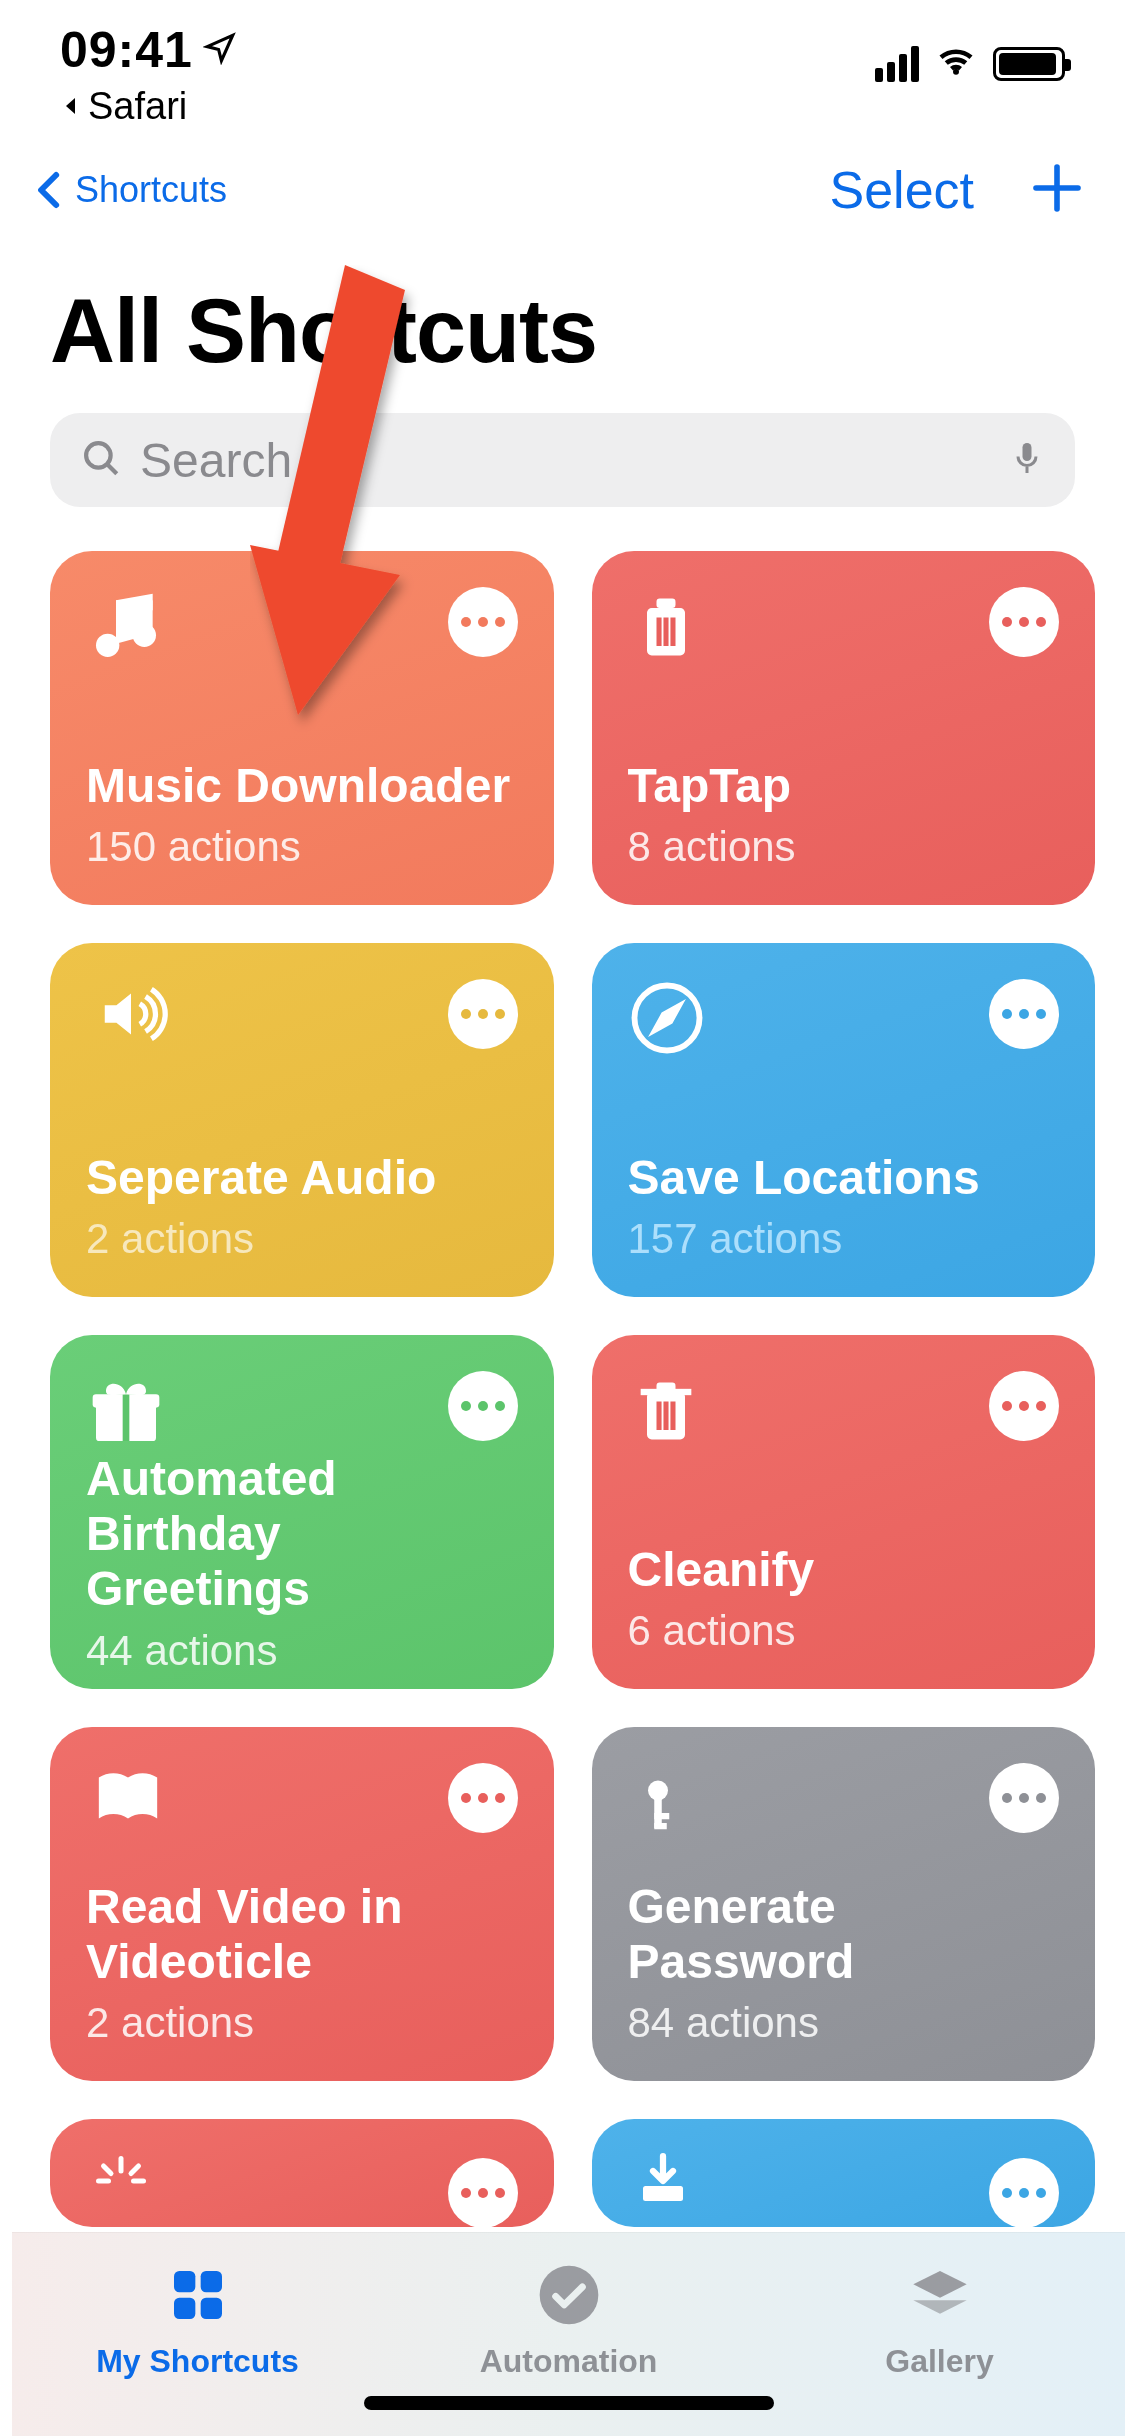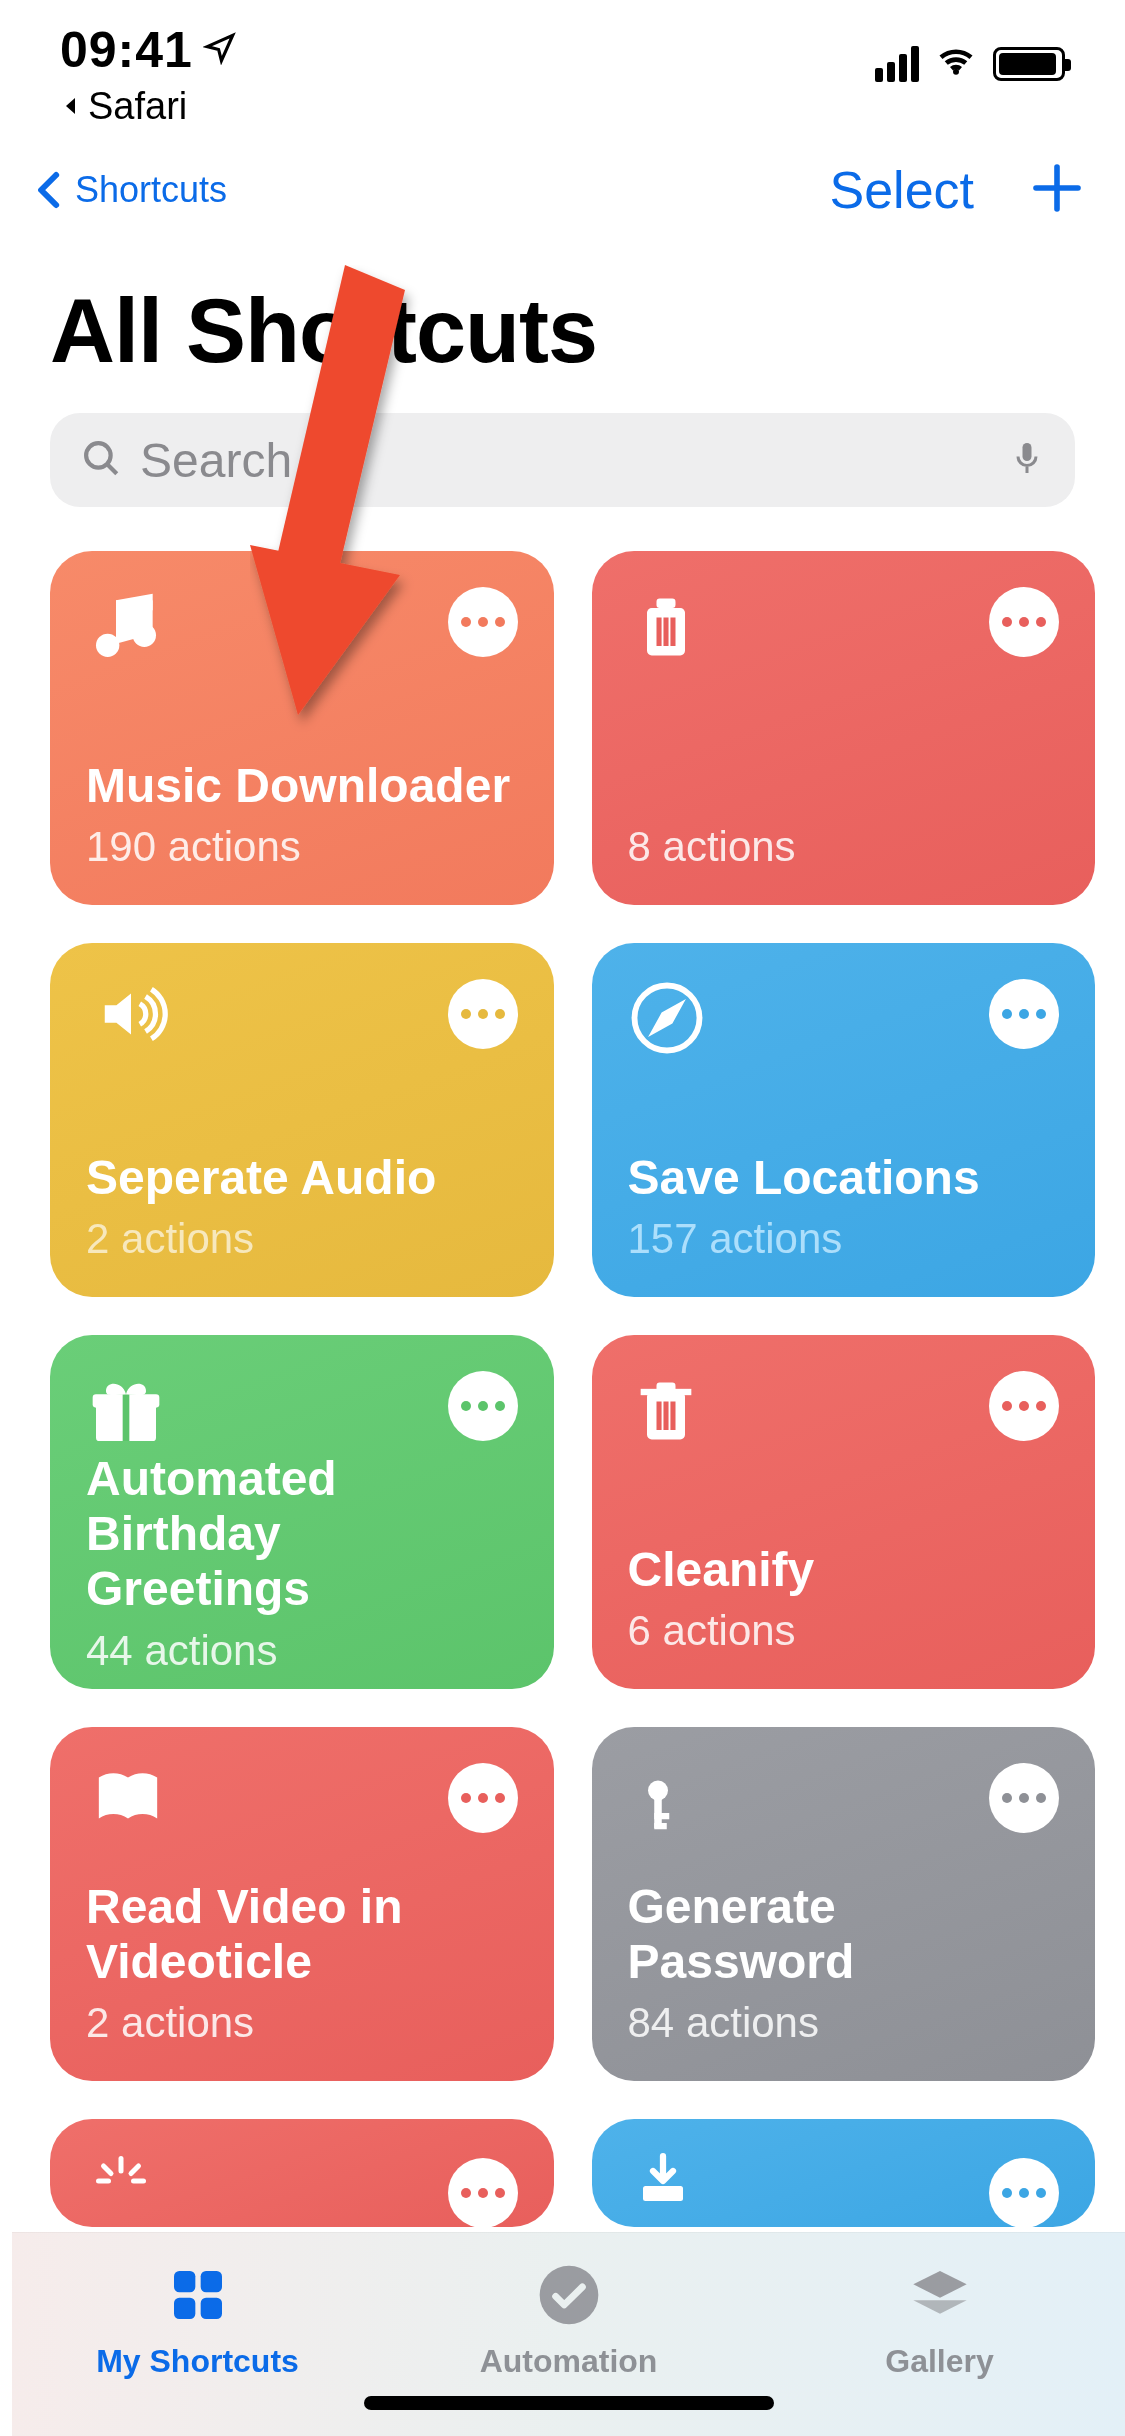--- a/index.html
+++ b/index.html
@@ -174,21 +174,21 @@
       <div class="more-btn">
         <div class="more-dots c-orange">
             <span></span>
             <span></span>
             <span></span>
           </div>
       </div>
     </div>
     <div>
       <div class="card-title">Music Downloader</div>
-      <div class="card-sub">190 actions</div>
+      <div class="card-sub">150 actions</div>
     </div>
   </div>
 
   <div class="card g-red">
     <div class="card-top">
       <span class="card-icon">
         <svg viewBox="0 0 24 24" width="76" height="80" fill="#fff">
           <path d="M4 6h16l-1.5 0H5.5Z"></path>
             <rect x="6" y="6" width="12" height="15" rx="1.5"></rect>
           <rect x="9" y="3" width="6" height="3" rx="1"></rect>
@@ -199,20 +199,21 @@
       </span>
       <div class="more-btn">
         <div class="more-dots c-red">
             <span></span>
             <span></span>
             <span></span>
           </div>
       </div>
     </div>
     <div>
+      <div class="card-title">TapTap</div>
       <div class="card-sub">8 actions</div>
     </div>
   </div>
 
   <div class="card g-yellow">
     <div class="card-top">
       <span class="card-icon">
         <svg viewBox="0 0 24 24" width="90" height="70" fill="#fff">
           <path d="M3 9v6h4l5 4V5L7 9Z"></path>
           <path d="M15 8.5a4 4 0 0 1 0 7" stroke="#fff" stroke-width="1.8" fill="none"></path>

